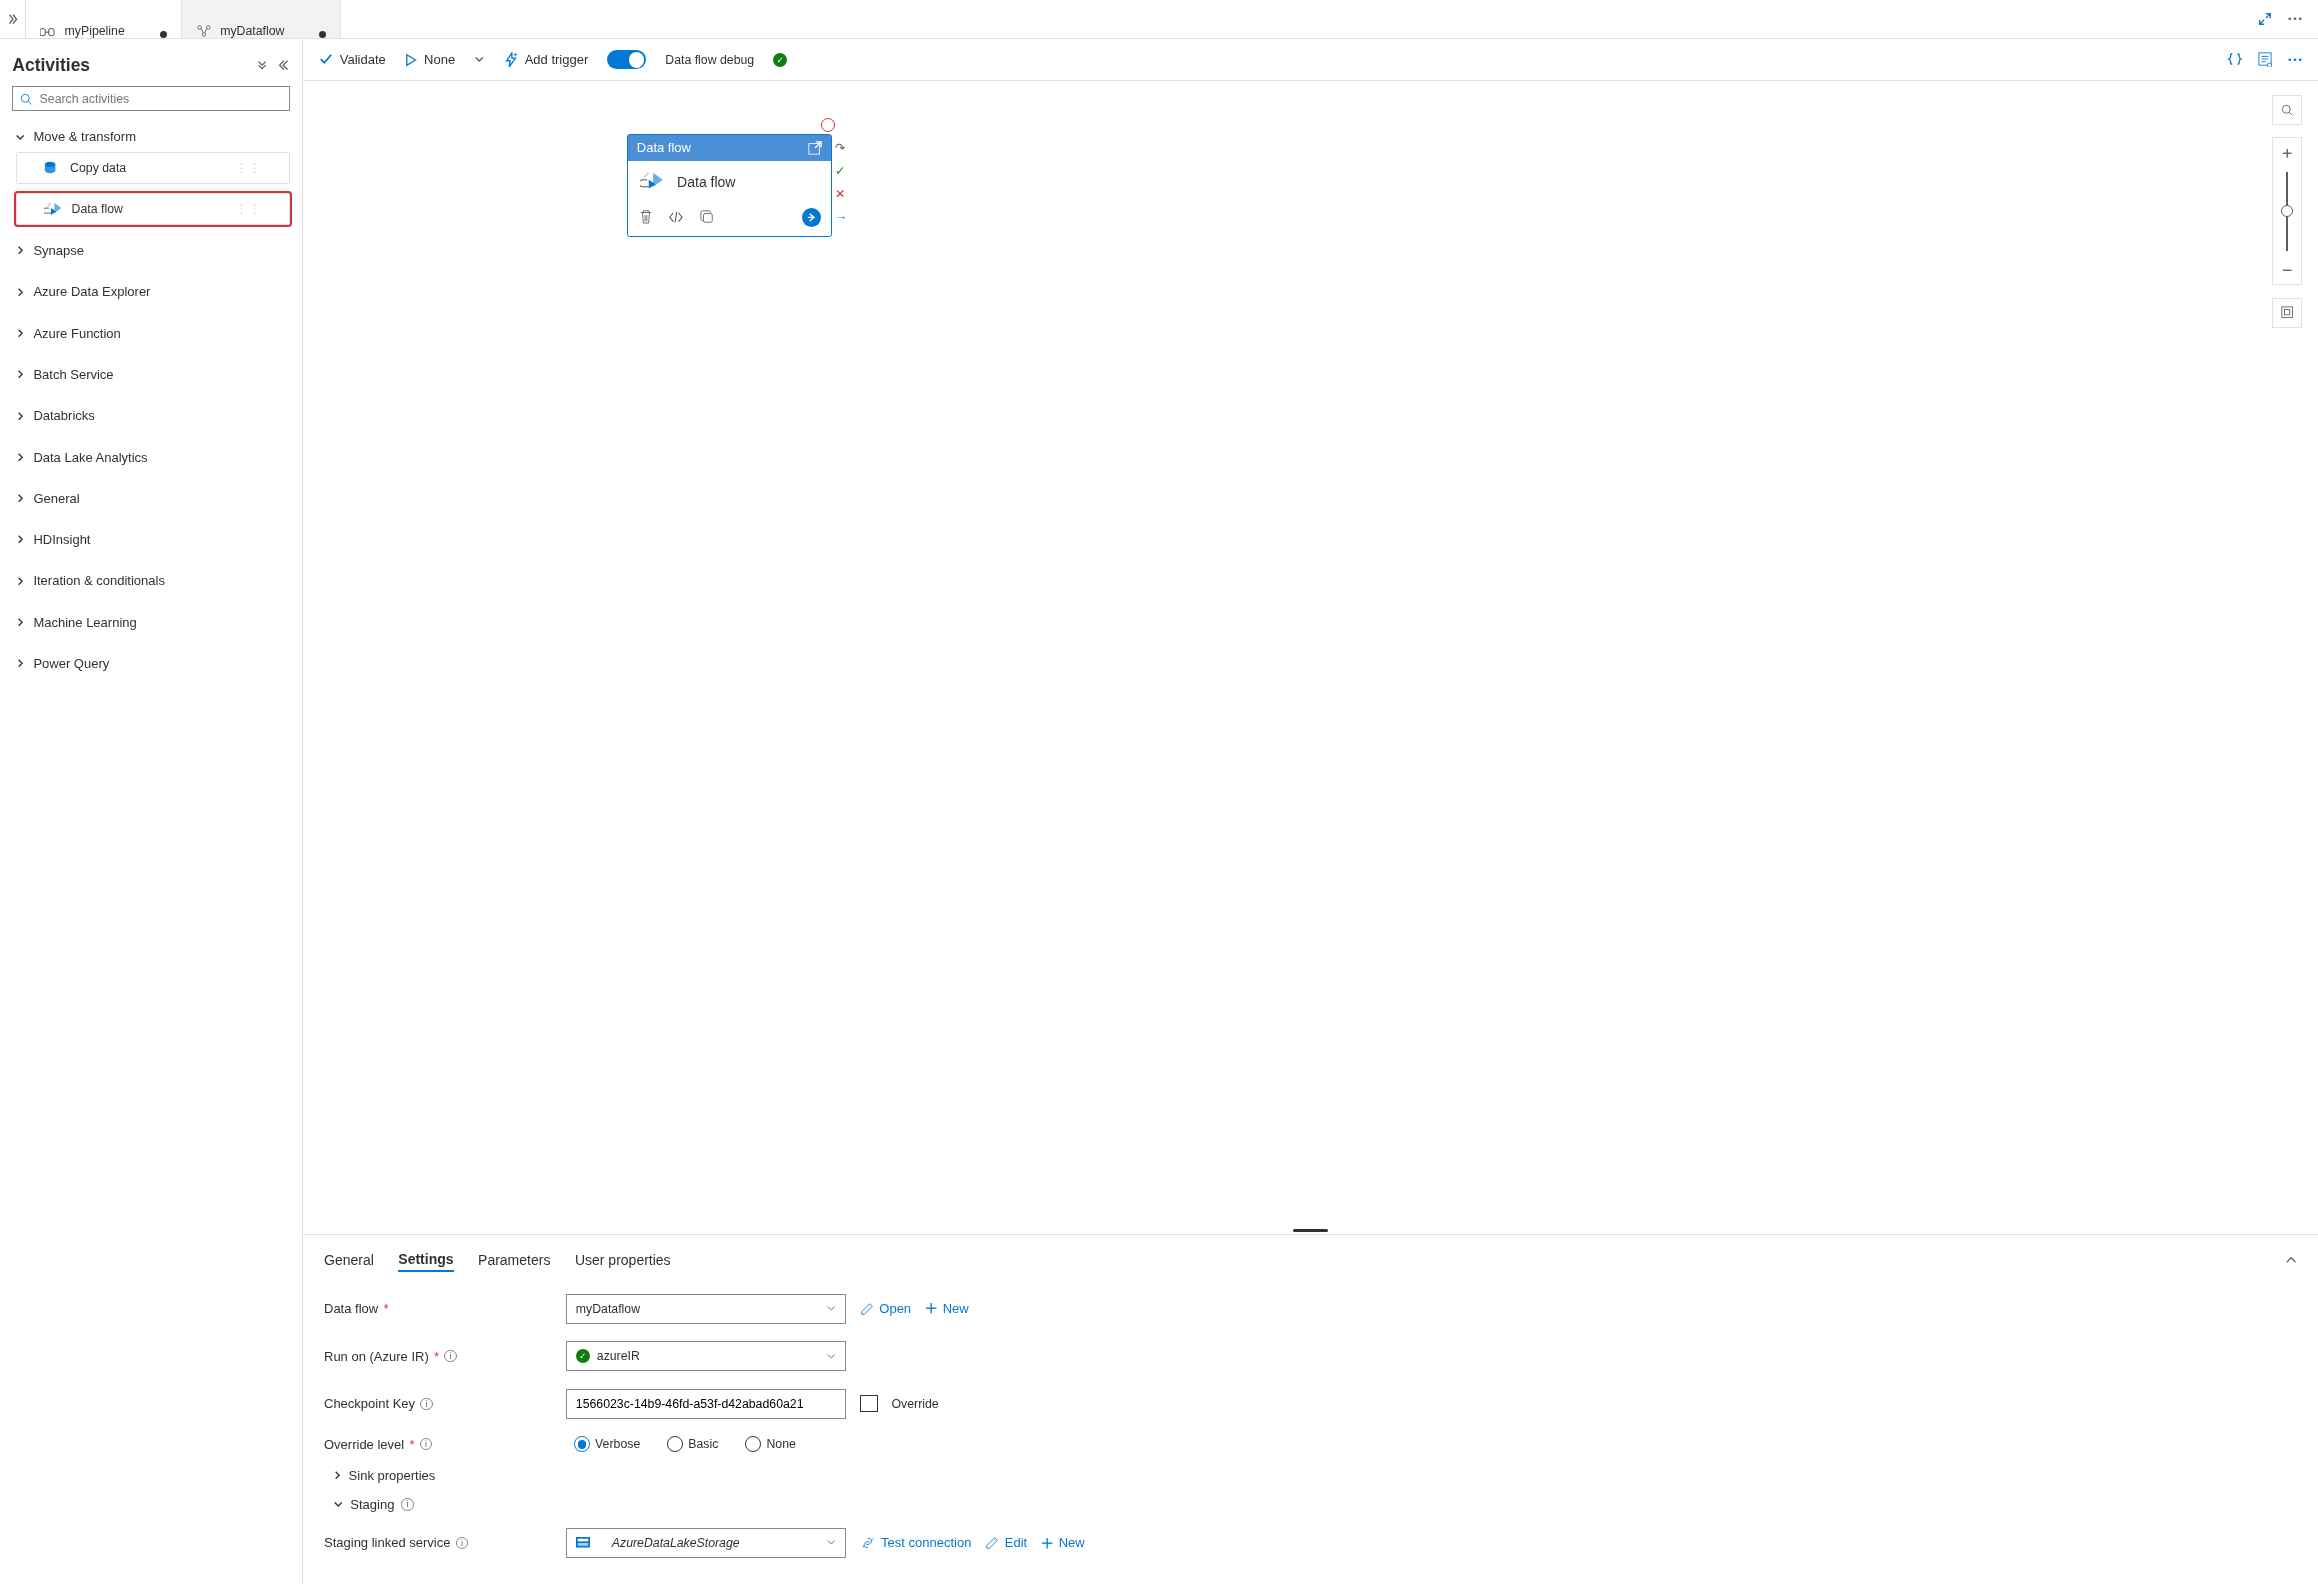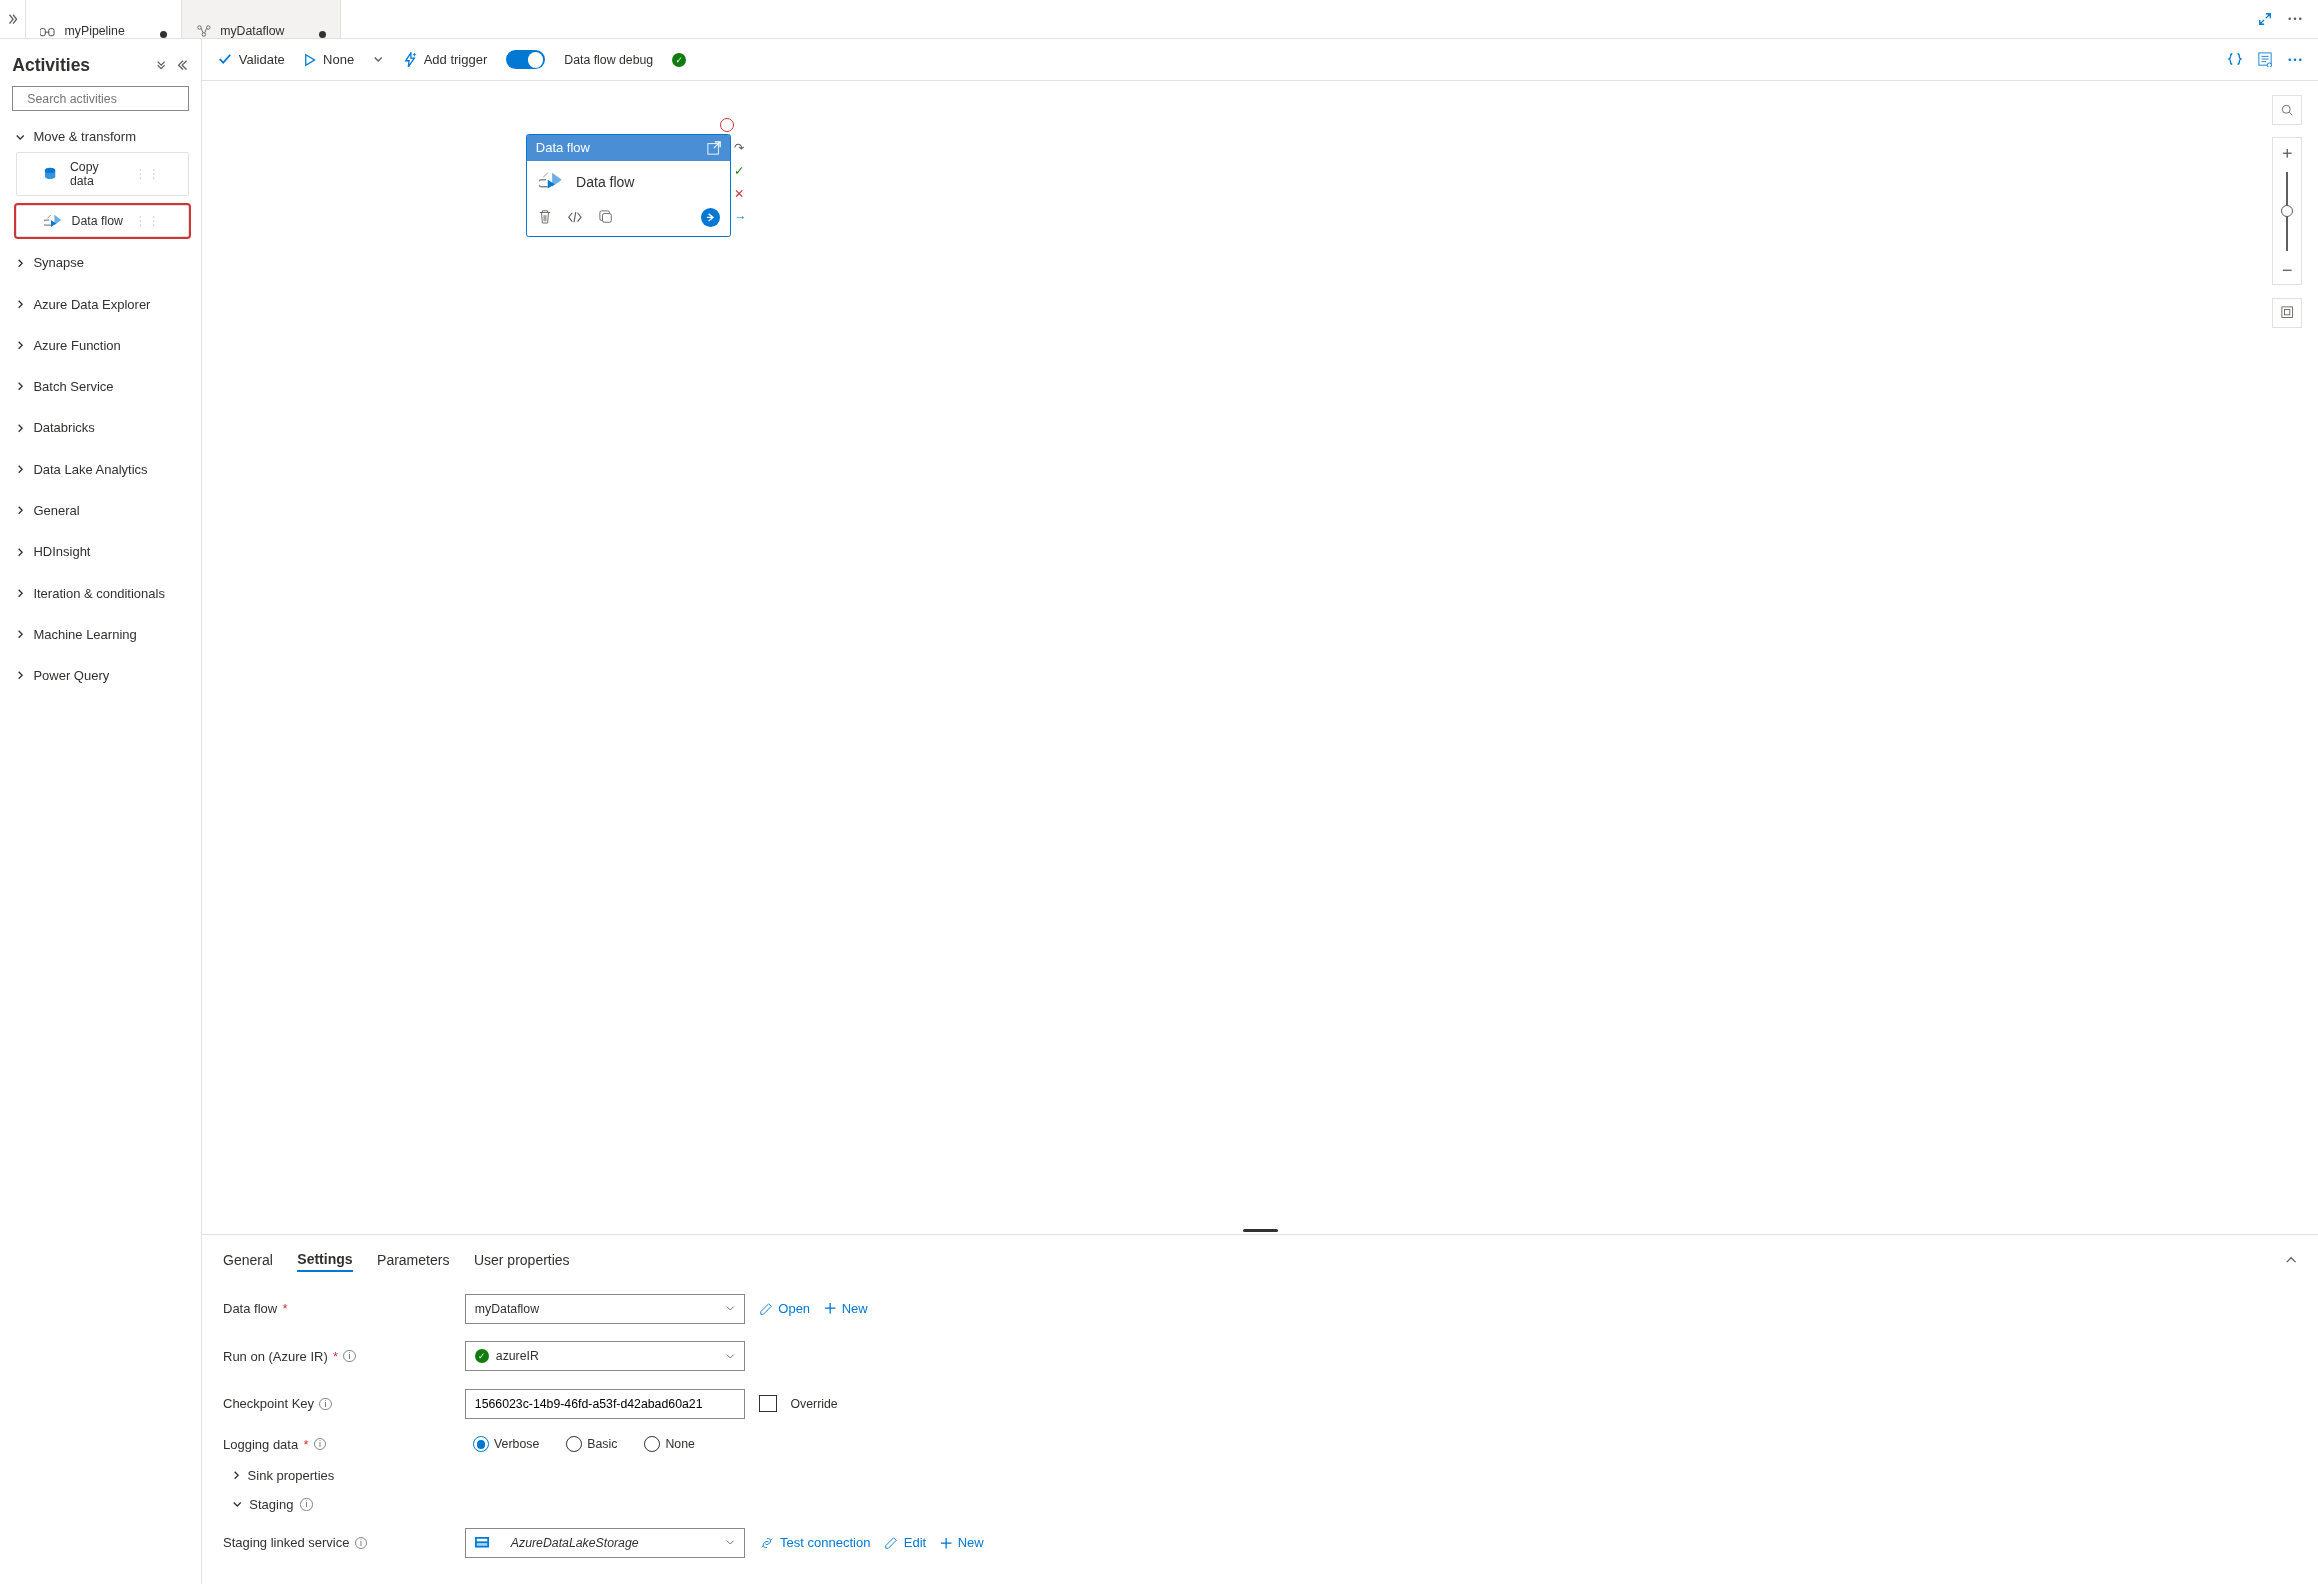--- a/index.html
+++ b/index.html
@@ -13,21 +13,21 @@
   .tab .dirty { width: 7px; height: 7px; border-radius: 50%; background: #323130; margin-left: 26px; }
   .tab.inactive { background: #f3f2f1; }
   .tab-bar .right-actions { margin-left: auto; display: flex; align-items: center; gap: 15.8px; padding-right: 15.8px; }
   .icon-btn { cursor: pointer; color: #0078d4; display: inline-flex; align-items: center; justify-content: center; }
   .grey-icon { color: #605e5c; }
 
   
   .content { display: flex; flex: 1; min-height: 0; }
   
   
-  .sidebar { width: 202px; border-right: 0.9px solid #e1e1e1; padding: 15.8px 12.3px 8.8px 12.3px; display: flex; flex-direction: column; gap: 10.5px; overflow-y: auto; }
+  .sidebar { width: 303px; border-right: 0.9px solid #e1e1e1; padding: 15.8px 12.3px 8.8px 12.3px; display: flex; flex-direction: column; gap: 10.5px; overflow-y: auto; }
   .sidebar-header { display: flex; align-items: center; justify-content: space-between; }
   .sidebar-header h2 { font-size: 17.5px; font-weight: 600; }
   .sidebar-header .hdr-icons { display: flex; gap: 8.8px; color: #605e5c; }
   .search-box { display: flex; align-items: center; gap: 7px; border: 0.9px solid #8a8886; padding: 4.4px 7px; color: #605e5c; }
   .search-box input { border: none; outline: none; flex: 1; font-size: 12.3px; background: transparent; }
   .cat { display: flex; align-items: center; gap: 7px; padding: 7.9px 1.8px; cursor: pointer; font-size: 13px; }
   .cat .chev { width: 12.3px; display:inline-flex; justify-content:center; }
   .activity-card { display: flex; align-items: center; gap: 8.8px; border: 0.9px solid #e1e1e1; border-radius: 1.8px; padding: 7px 27px; margin-left: 3.5px; cursor: grab; position: relative; }
   .activity-card .grip { margin-left: auto; color: #d2d0ce; letter-spacing: 0.9px; }
   .activity-card.highlight { outline: 2.6px solid #d13438; outline-offset: 0.9px; }
@@ -489,21 +489,21 @@
               <span>Checkpoint Key</span> 
               <span class="info-ic">i</span>
             </div>
           <input class="text-input" value="1566023c-14b9-46fd-a53f-d42abad60a21" style="">
           <div class="checkbox"></div>
           <span>Override</span>
         </div>
 
         <div class="form-row">
           <div class="form-label">
-              <span>Logging data</span> 
+              <span>Override level</span> 
               <span class="req">*</span> 
               <span class="info-ic">i</span>
             </div>
           <div class="radio-row">
             <div class="radio sel">
                 <span class="radio-ic"></span>
                 <span>Verbose</span>
               </div>
             <div class="radio">
                 <span class="radio-ic"></span>

